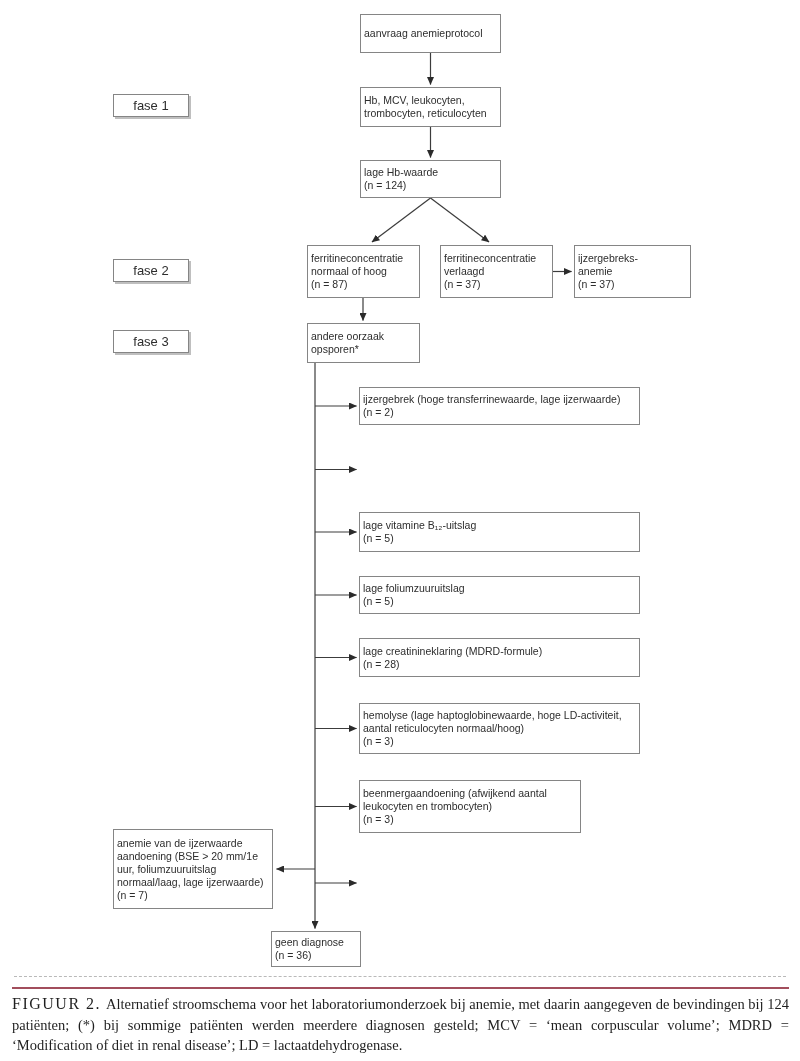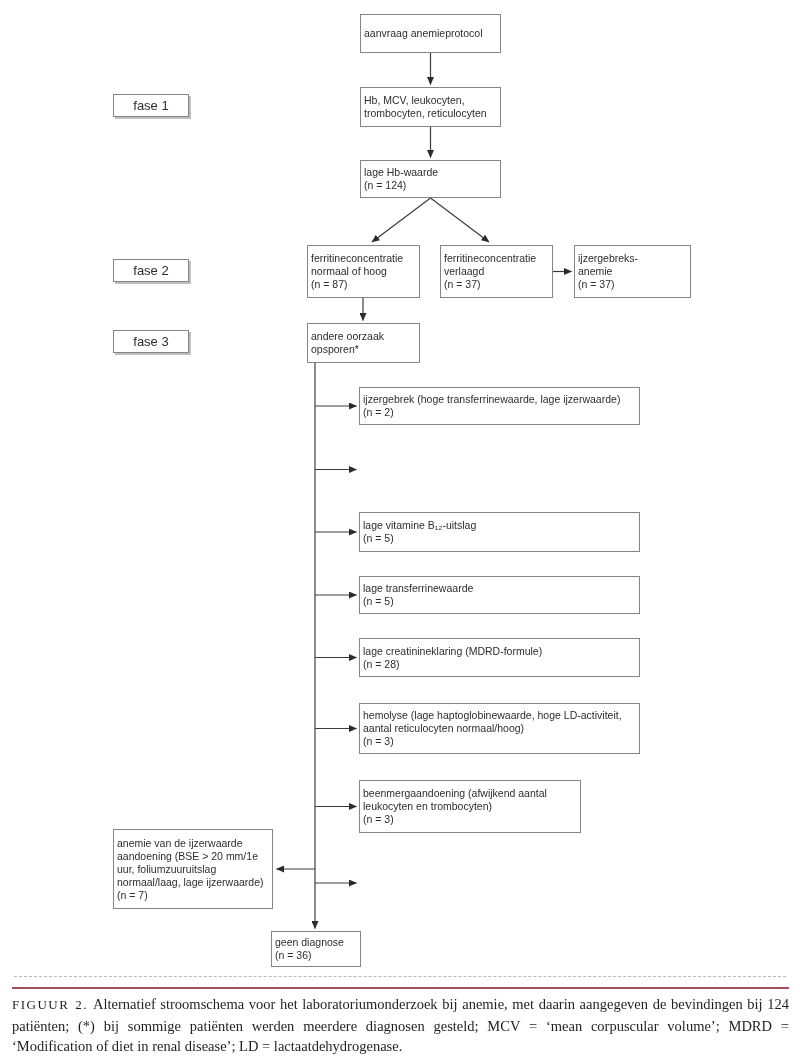--- a/index.html
+++ b/index.html
@@ -12,21 +12,21 @@
   .phase{position:absolute;box-sizing:border-box;border:1px solid #858585;background:#ffffff;
          box-shadow:2px 2px 0 #bfbfbf;display:flex;align-items:center;justify-content:center;
          color:#2d2d2d;font-size:13px;}
   #connectors{position:absolute;left:0;top:0;width:800px;height:1061px;}
   .dashed-rule{position:absolute;left:14px;top:976px;width:772px;height:0;
                border-top:1px dashed #b9b9b9;}
   .red-rule{position:absolute;left:12px;top:987px;width:777px;height:2px;background:#a24e5c;}
   .caption{position:absolute;left:12px;top:994px;width:777px;text-align:justify;
            font-family:"Liberation Serif","DejaVu Serif",serif;font-size:14.5px;
            line-height:20.5px;color:#1f1f1f;}
-  .caption .cap-label{font-size:13px;letter-spacing:1.5px;margin-right:5px;}
+  .caption .cap-label{font-size:16px;letter-spacing:1.5px;margin-right:5px;}
 </style>
 </head>
 <body>
 
 <div id="page">
 
   <svg id="connectors" viewBox="0 0 800 1061" xmlns="http://www.w3.org/2000/svg">
     <defs>
       <marker id="arw" markerWidth="8" markerHeight="7" refX="7.5" refY="3.5" orient="auto" markerUnits="userSpaceOnUse">
         <path d="M0,0 L8,3.5 L0,7 Z" fill="#2b2b2b"></path>
@@ -97,21 +97,21 @@
 
   <div class="box" style="left:359px;top:387px;width:281px;height:38px">
     <span>ijzergebrek (hoge transferrinewaarde, lage ijzerwaarde)</span>
     <span>(n = 2)</span>
   </div>
   <div class="box" style="left:359px;top:512px;width:281px;height:40px">
     <span>lage vitamine B₁₂-uitslag</span>
     <span>(n = 5)</span>
   </div>
   <div class="box" style="left:359px;top:576px;width:281px;height:38px">
-    <span>lage transferrinewaarde</span>
+    <span>lage foliumzuuruitslag</span>
     <span>(n = 5)</span>
   </div>
   <div class="box" style="left:359px;top:638px;width:281px;height:39px">
     <span>lage creatinineklaring (MDRD-formule)</span>
     <span>(n = 28)</span>
   </div>
   <div class="box" style="left:359px;top:703px;width:281px;height:51px">
     <span>hemolyse (lage haptoglobinewaarde, hoge LD-activiteit,</span>
     <span>aantal reticulocyten normaal/hoog)</span>
     <span>(n = 3)</span>

